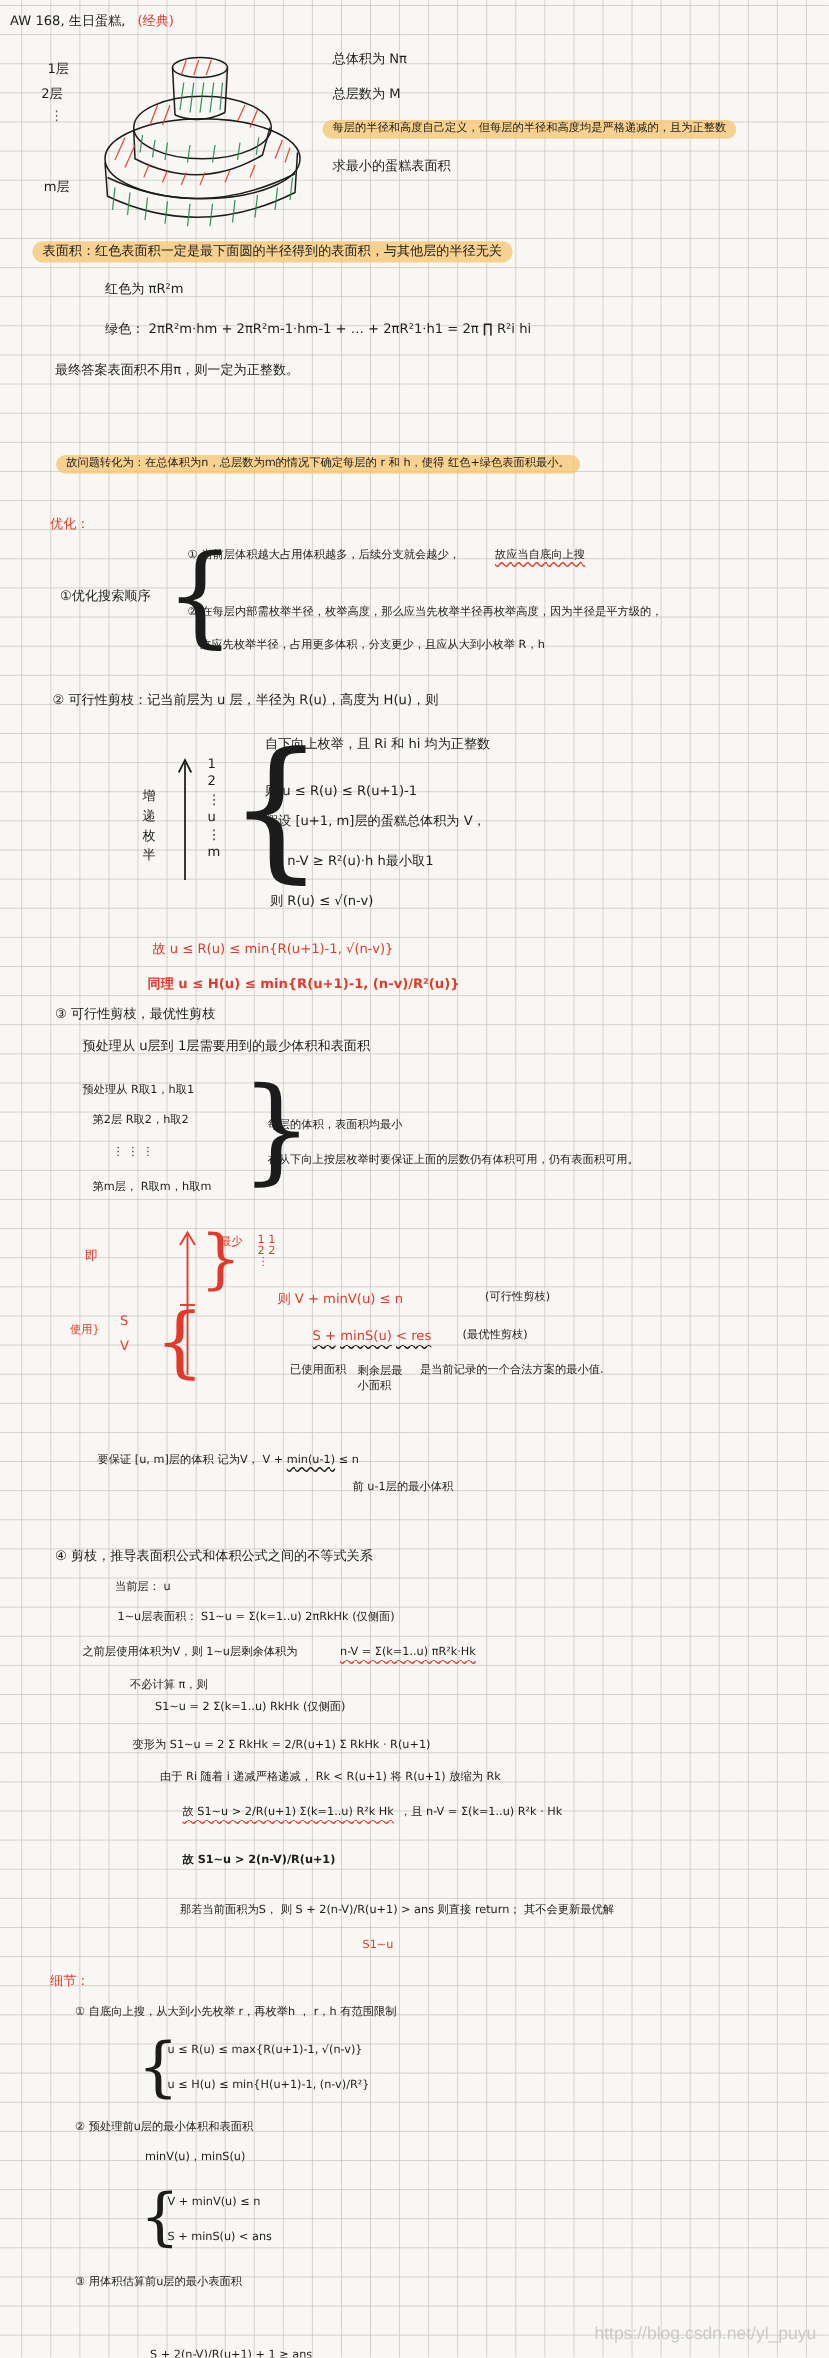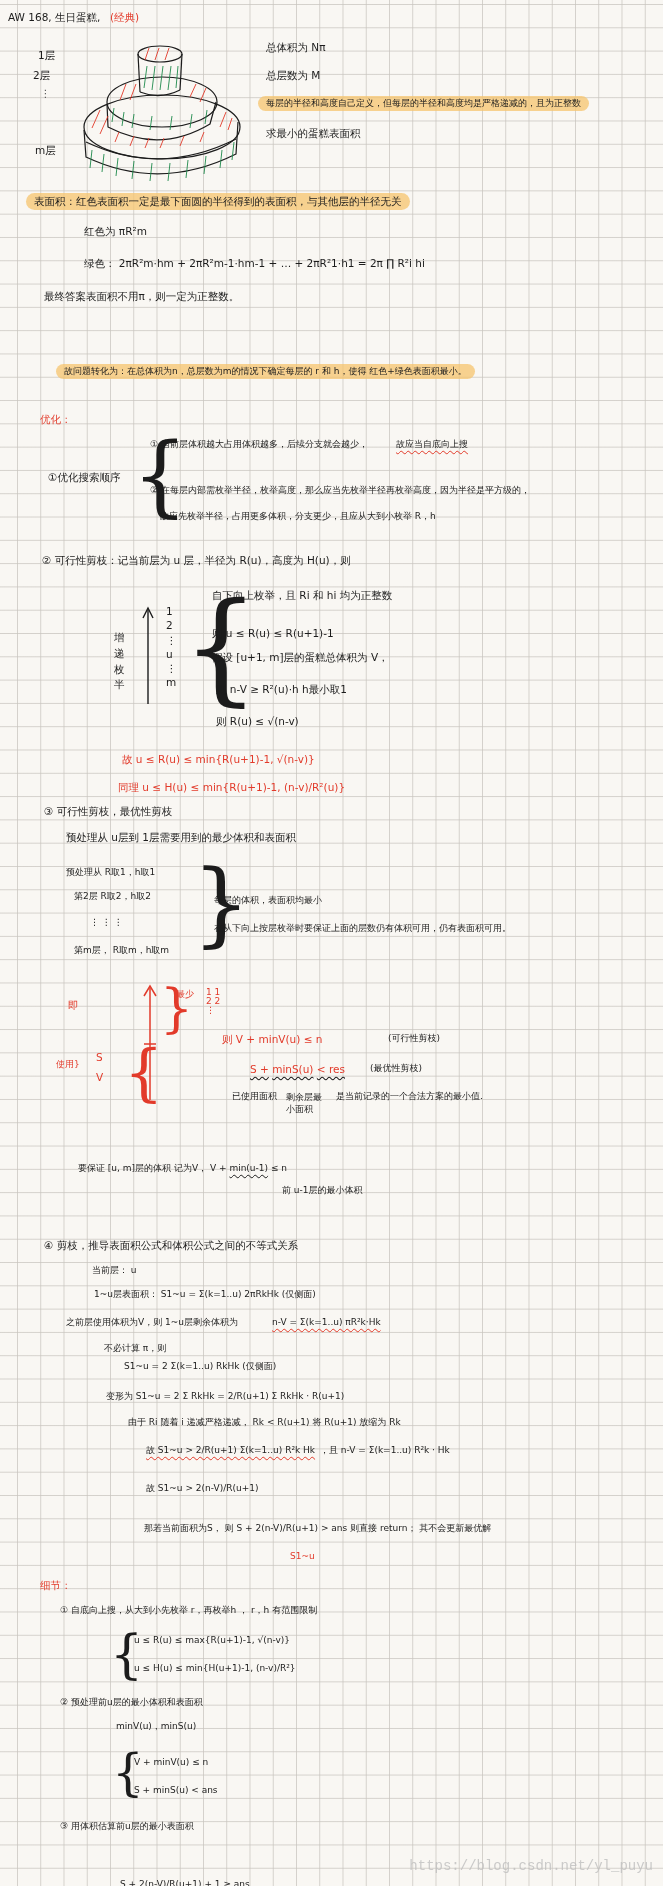--- a/index.html
+++ b/index.html
@@ -19,21 +19,21 @@
   .xs { font-size: 9px; }
   .red { color: #e23a2a; }
   .hl {
     background: rgba(246, 196, 110, 0.75);
     border-radius: 10px;
     padding: 3px 8px;
   }
   .wavy { text-decoration: underline wavy #e23a2a; text-underline-offset: 3px; }
   .wavyk { text-decoration: underline wavy #1c1c1c; text-underline-offset: 3px; }
   .brace { position: absolute; font-family: "DejaVu Serif", serif; font-weight: 200; color: #1c1c1c; line-height: 1; }
-  .watermark { position: absolute; right: 10px; bottom: 12px; color: rgba(190,190,190,0.8); font-size: 14px; font-family: Liberation Mono, monospace; }
+  .watermark { position: absolute; right: 10px; bottom: 12px; color: rgba(190,190,190,0.8); font-size: 14px; font-family: Liberation Sans, sans-serif; }
   svg { position: absolute; overflow: visible; }
 </style>
 </head>
 <body>
 
 <div class="t sm" style="left:8px;top:12px;">AW 168, 生日蛋糕,</div>
 <div class="t sm red" style="left:110px;top:12px;">(经典)</div>
 
 <div class="t sm" style="left:38px;top:50px;">1层</div>
 <div class="t sm" style="left:33px;top:70px;">2层</div>
@@ -100,21 +100,21 @@
 <div class="t sm" style="left:266px;top:42px;">总体积为 Nπ</div>
 <div class="t sm" style="left:266px;top:70px;">总层数为 M</div>
 <div class="t xs hl" style="left:258px;top:96px;">每层的半径和高度自己定义，但每层的半径和高度均是严格递减的，且为正整数</div>
 <div class="t sm" style="left:266px;top:128px;">求最小的蛋糕表面积</div>
 
 <div class="t sm hl" style="left:26px;top:193px;">表面积：红色表面积一定是最下面圆的半径得到的表面积，与其他层的半径无关</div>
 <div class="t sm" style="left:84px;top:226px;">红色为 πR²m</div>
 <div class="t sm" style="left:84px;top:258px;">绿色： 2πR²m·hm + 2πR²m-1·hm-1 + … + 2πR²1·h1 = 2π ∏ R²i hi</div>
 <div class="t sm" style="left:44px;top:291px;">最终答案表面积不用π，则一定为正整数。</div>
 
-<div class="t xs hl" style="left:56px;top:364px;">故问题转化为：在总体积为n，总层数为m的情况下确定每层的 r 和 h，使得 红色+绿色表面积最小。</div>
+<div class="t xs hl" style="left:45px;top:364px;">故问题转化为：在总体积为n，总层数为m的情况下确定每层的 r 和 h，使得 红色+绿色表面积最小。</div>
 
 <div class="t sm red" style="left:40px;top:414px;">优化：</div>
 
 <div class="t sm" style="left:48px;top:472px;">①优化搜索顺序</div>
 <div class="brace" style="left:132px;top:432px;font-size:88px;">{</div>
 <div class="t xs" style="left:150px;top:440px;">① 当前层体积越大占用体积越多，后续分支就会越少，</div>
 <div class="t xs wavy" style="left:396px;top:440px;">故应当自底向上搜</div>
 <div class="t xs" style="left:150px;top:486px;">② 在每层内部需枚举半径，枚举高度，那么应当先枚举半径再枚举高度，因为半径是平方级的，</div>
 <div class="t xs" style="left:160px;top:512px;">故应先枚举半径，占用更多体积，分支更少，且应从大到小枚举 R，h</div>
 
@@ -131,21 +131,21 @@
 <span>u</span>
 <span>⋮</span>
 <span>m</span></div>
 <div class="brace" style="left:182px;top:586px;font-size:122px;">{</div>
 <div class="t sm" style="left:212px;top:590px;">自下向上枚举，且 Ri 和 hi 均为正整数</div>
 <div class="t sm" style="left:212px;top:628px;">则     u ≤ R(u) ≤ R(u+1)-1</div>
 <div class="t sm" style="left:212px;top:652px;">假设 [u+1, m]层的蛋糕总体积为 V，</div>
 <div class="t sm" style="left:216px;top:684px;">则   n-V ≥ R²(u)·h    h最小取1</div>
 <div class="t sm" style="left:216px;top:716px;">则    R(u) ≤ √(n-v)</div>
 <div class="t sm red" style="left:122px;top:754px;">故   u ≤ R(u) ≤ min{R(u+1)-1,  √(n-v)}</div>
-<div class="t sm red" style="left:118px;top:782px;">同理  u ≤ H(u) ≤ min{R(u+1)-1,  (n-v)/R²(u)}</div>
+<div class="t sm red" style="left:118px;top:782px;font-weight:bold;">同理  u ≤ H(u) ≤ min{R(u+1)-1,  (n-v)/R²(u)}</div>
 
 <div class="t sm" style="left:44px;top:806px;">③ 可行性剪枝，最优性剪枝</div>
 <div class="t sm" style="left:66px;top:832px;">预处理从 u层到 1层需要用到的最少体积和表面积</div>
 <div class="t xs" style="left:66px;top:868px;">预处理从  R取1，h取1</div>
 <div class="t xs" style="left:74px;top:892px;">第2层   R取2，h取2</div>
 <div class="t xs" style="left:90px;top:918px;">⋮         ⋮       ⋮</div>
 <div class="t xs" style="left:74px;top:946px;">第m层，  R取m，h取m</div>
 <div class="brace" style="left:192px;top:858px;font-size:92px;">}</div>
 <div class="t xs" style="left:214px;top:896px;">每层的体积，表面积均最小</div>
 <div class="t xs" style="left:214px;top:924px;">在从下向上按层枚举时要保证上面的层数仍有体积可用，仍有表面积可用。</div>
@@ -186,21 +186,21 @@
 <div class="t xs" style="left:92px;top:1266px;">当前层：  u</div>
 <div class="t xs" style="left:94px;top:1290px;">1~u层表面积：  S1~u = Σ(k=1..u) 2πRkHk   (仅侧面)</div>
 <div class="t xs" style="left:66px;top:1318px;">之前层使用体积为V，则 1~u层剩余体积为</div>
 <div class="t xs wavy" style="left:272px;top:1318px;">n-V = Σ(k=1..u) πR²k·Hk</div>
 <div class="t xs" style="left:104px;top:1344px;">不必计算 π，则</div>
 <div class="t xs" style="left:124px;top:1362px;">S1~u = 2 Σ(k=1..u) RkHk   (仅侧面)</div>
 <div class="t xs" style="left:106px;top:1392px;">变形为    S1~u = 2 Σ RkHk = 2/R(u+1) Σ RkHk · R(u+1)</div>
 <div class="t xs" style="left:128px;top:1418px;">由于  Ri 随着 i 递减严格递减，    Rk &lt; R(u+1)  将 R(u+1) 放缩为 Rk</div>
 <div class="t xs wavy" style="left:146px;top:1446px;">故  S1~u &gt; 2/R(u+1) Σ(k=1..u) R²k Hk</div>
 <div class="t xs" style="left:320px;top:1446px;">，且  n-V = Σ(k=1..u) R²k · Hk</div>
-<div class="t xs" style="left:146px;top:1484px;">故   S1~u &gt; 2(n-V)/R(u+1)</div>
+<div class="t xs" style="left:146px;top:1484px;font-weight:bold;">故   S1~u &gt; 2(n-V)/R(u+1)</div>
 <div class="t xs" style="left:144px;top:1524px;">那若当前面积为S，  则   S + 2(n-V)/R(u+1) &gt; ans   则直接 return；  其不会更新最优解</div>
 <div class="t xs red" style="left:290px;top:1552px;">S1~u</div>
 
 <div class="t sm red" style="left:40px;top:1580px;">细节：</div>
 <div class="t xs" style="left:60px;top:1606px;">① 自底向上搜，从大到小先枚举 r，再枚举h ， r，h 有范围限制</div>
 <div class="brace" style="left:110px;top:1628px;font-size:52px;">{</div>
 <div class="t xs" style="left:134px;top:1636px;">u ≤ R(u) ≤ max{R(u+1)-1,  √(n-v)}</div>
 <div class="t xs" style="left:134px;top:1664px;">u ≤ H(u) ≤ min{H(u+1)-1,  (n-v)/R²}</div>
 <div class="t xs" style="left:60px;top:1698px;">② 预处理前u层的最小体积和表面积</div>
 <div class="t xs" style="left:116px;top:1722px;">minV(u)，minS(u)</div>

